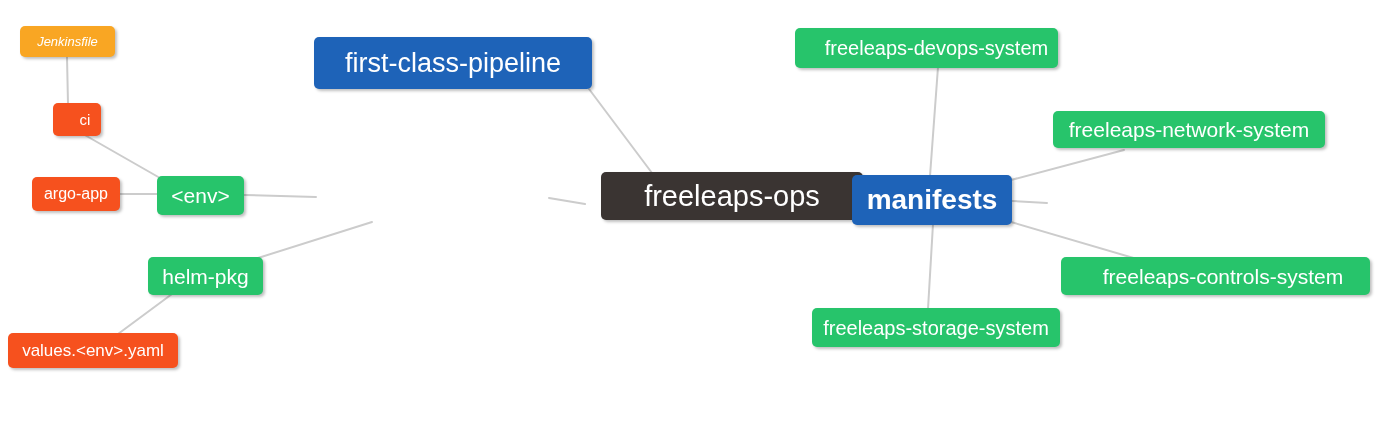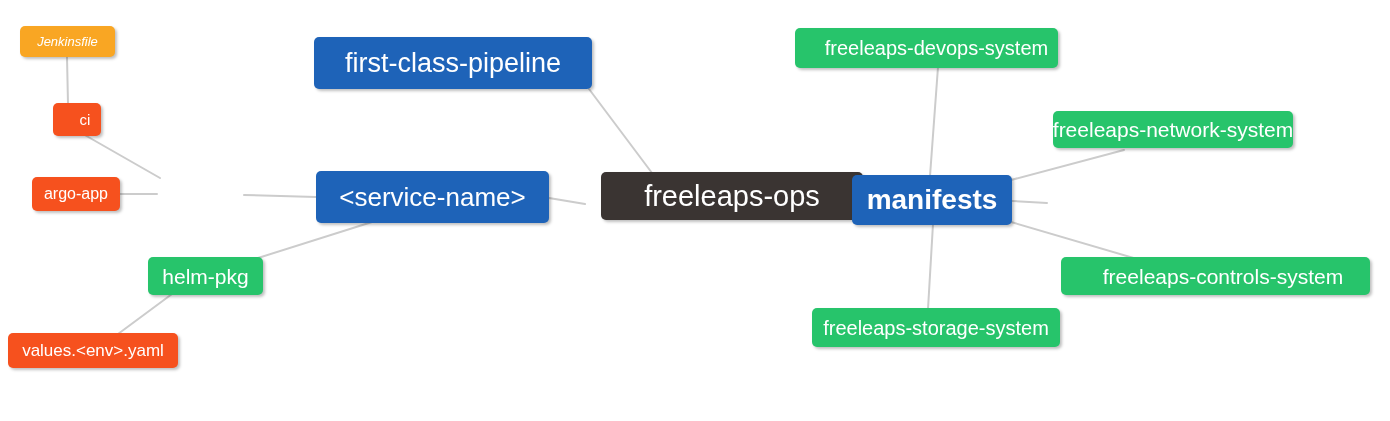--- a/index.html
+++ b/index.html
@@ -27,21 +27,21 @@
   .n-ci          {left:53px;  top:103px; width:32px;  height:33px; font-size:15px;}
   .n-argo        {left:32px;  top:177px; width:88px;  height:34px; font-size:16px;}
   .n-env         {left:157px; top:176px; width:87px;  height:39px; font-size:21px;}
   .n-helm        {left:148px; top:257px; width:115px; height:38px; font-size:21px;}
   .n-values      {left:8px;   top:333px; width:170px; height:35px; font-size:17px;}
   .n-pipeline    {left:314px; top:37px;  width:278px; height:52px; font-size:27px;}
   .n-service     {left:316px; top:171px; width:233px; height:52px; font-size:26px;}
   .n-ops         {left:601px; top:172px; width:262px; height:48px; font-size:29px;}
   .n-manifests   {left:852px; top:175px; width:160px; height:50px; font-size:28px;font-weight:bold;}
   .n-devops      {left:795px; top:28px;  width:243px; height:40px; font-size:20px;}
-  .n-network     {left:1053px;top:111px; width:240px; height:37px; font-size:21px;}
+  .n-network     {left:1053px;top:111px; width:272px; height:37px; font-size:21px;}
   .n-monitoring  {left:1047px;top:185px; width:326px; height:37px; font-size:21px;}
   .n-controls    {left:1061px;top:257px; width:294px; height:38px; font-size:21px;}
   .n-storage     {left:812px; top:308px; width:248px; height:39px; font-size:20px;}
 </style>
 </head>
 <body>
 
 <div class="canvas">
 
   <svg class="edges" viewBox="0 0 1390 421" xmlns="http://www.w3.org/2000/svg">
@@ -57,24 +57,24 @@
     <line x1="930" y1="176" x2="938" y2="67" style="stroke: rgb(204, 204, 204);"></line>
     <line x1="1011" y1="180" x2="1124" y2="150" style="stroke: rgb(204, 204, 204);"></line>
     <line x1="1012" y1="201" x2="1047" y2="203" style="stroke: rgb(204, 204, 204);"></line>
     <line x1="1011" y1="222" x2="1137" y2="259" style="stroke: rgb(204, 204, 204);"></line>
     <line x1="933" y1="224" x2="928" y2="309" style="stroke: rgb(204, 204, 204);"></line>
   </svg>
 
   <div class="node n-jenkinsfile" style="background: rgb(249, 166, 35);">Jenkinsfile</div>
   <div class="node n-ci" style="background: rgb(246, 81, 30); padding-left: 16px;">ci</div>
   <div class="node n-argo" style="background: rgb(246, 81, 30);">argo-app</div>
+  <div class="node n-env" style="background: rgb(39, 196, 107);">&lt;env&gt;</div>
   <div class="node n-helm" style="background: rgb(39, 196, 107);">helm-pkg</div>
   <div class="node n-values" style="background: rgb(246, 81, 30);">values.&lt;env&gt;.yaml</div>
   <div class="node n-pipeline" style="background: rgb(30, 99, 184);">first-class-pipeline</div>
-  <div class="node n-service" style="background: rgb(30, 99, 184);">&lt;service-name&gt;</div>
   <div class="node n-ops" style="background: rgb(58, 52, 50);">freeleaps-ops</div>
   <div class="node n-manifests" style="background: rgb(30, 99, 184);">manifests</div>
   <div class="node n-devops" style="background: rgb(39, 196, 107); padding-left: 20px;">freeleaps-devops-system</div>
   <div class="node n-network" style="background: rgb(39, 196, 107);">freeleaps-network-system</div>
   <div class="node n-controls" style="background: rgb(39, 196, 107); padding-left: 15px;">freeleaps-controls-system</div>
   <div class="node n-storage" style="background: rgb(39, 196, 107);">freeleaps-storage-system</div>
 
 </div>
 
 </body></html>

